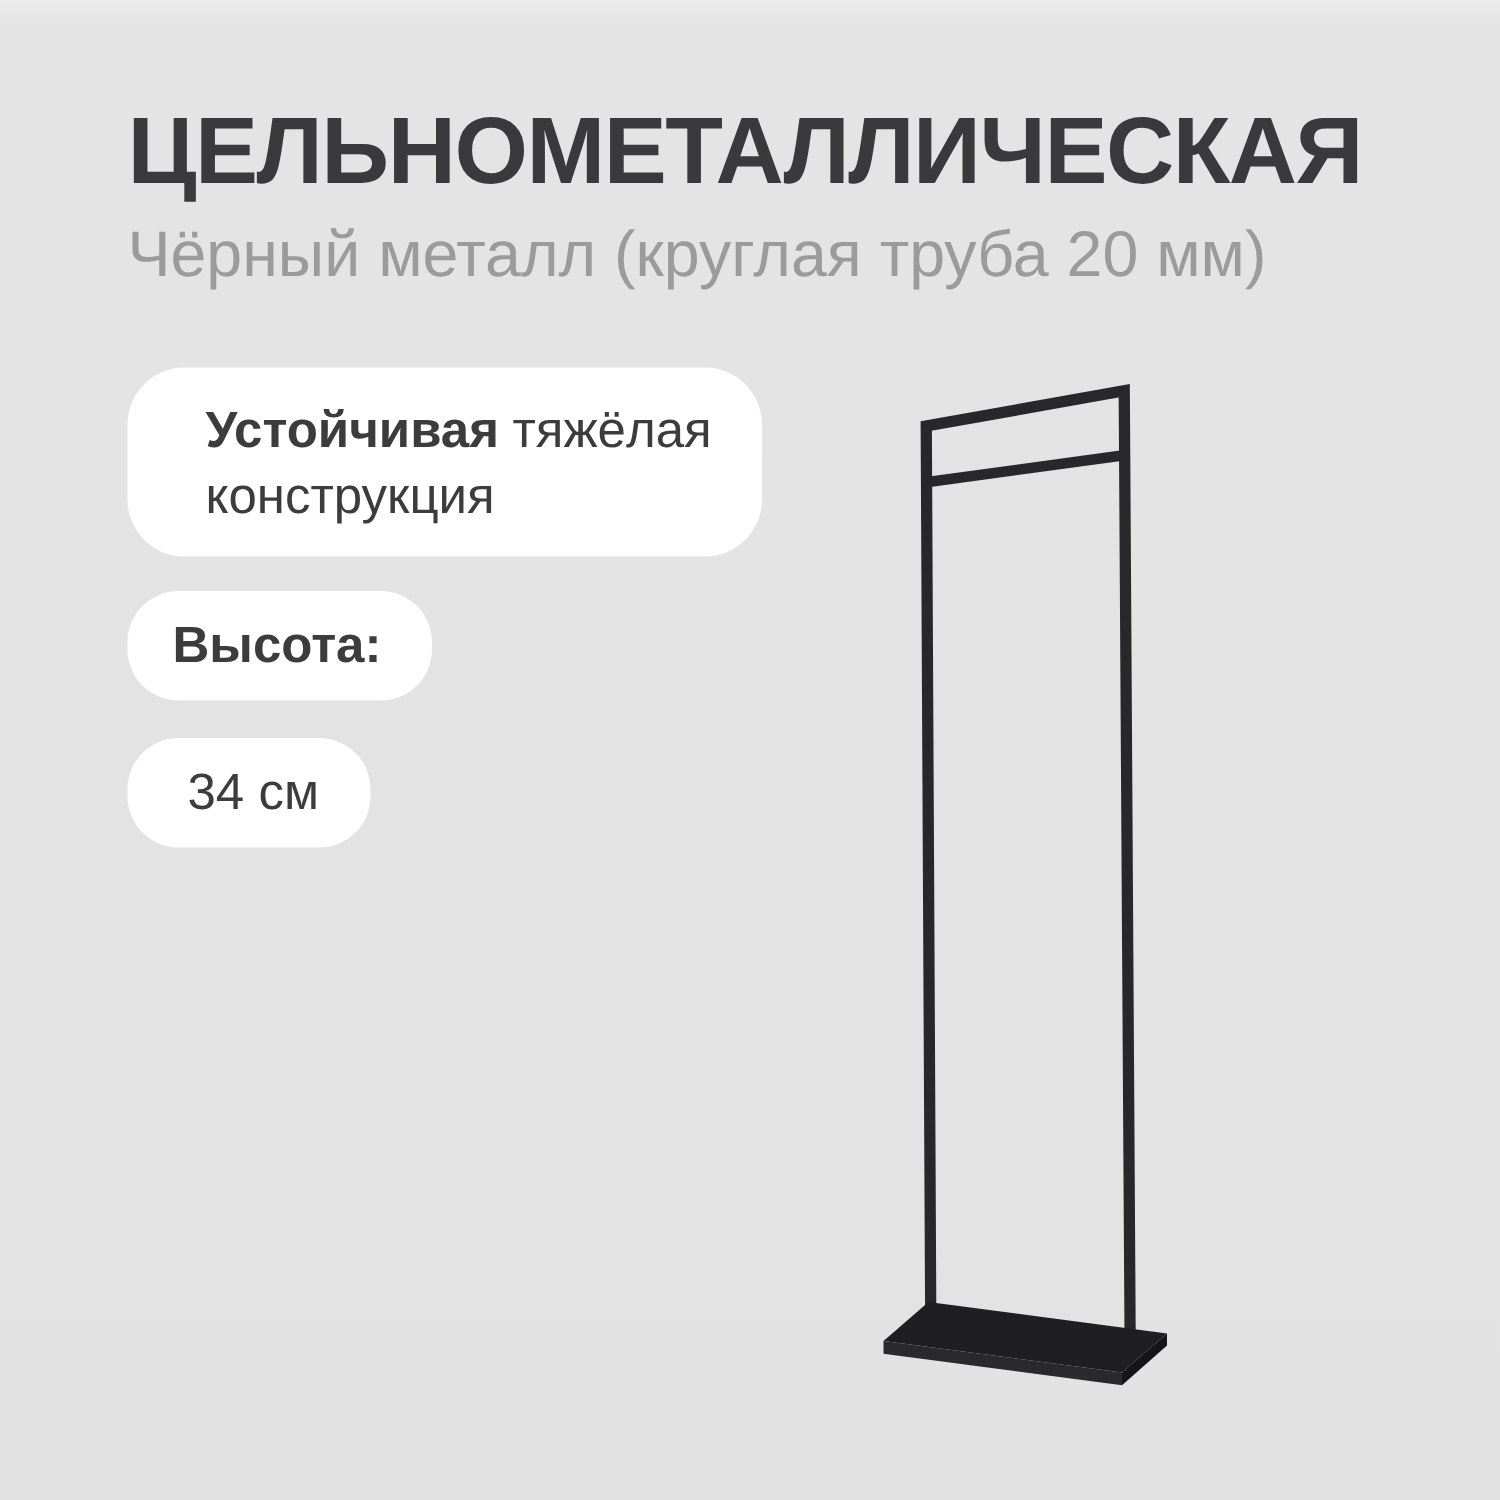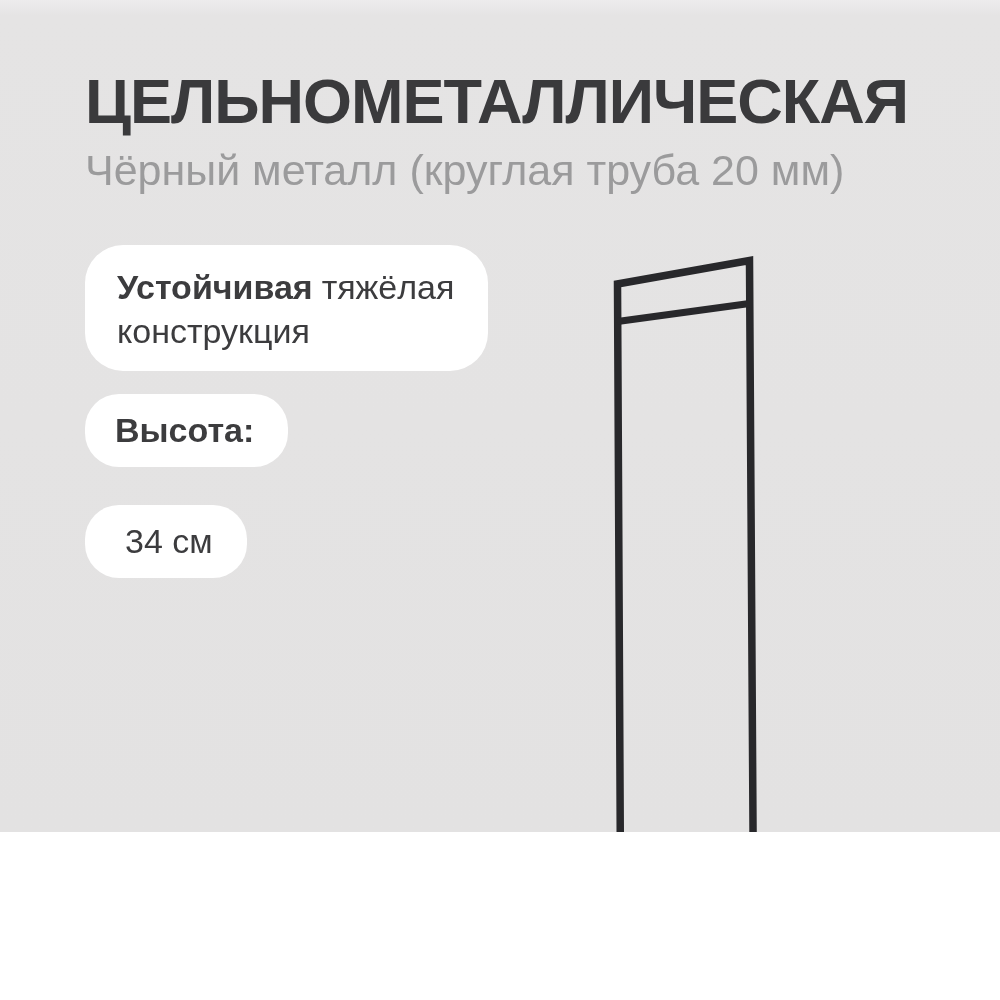--- a/index.html
+++ b/index.html
@@ -1,18 +1,18 @@
 <!DOCTYPE html>
 <html><head>
 <meta charset="utf-8">
 <style>
   html,body{margin:0;padding:0;}
   .canvas{
     position:relative;
-    width:1000px;height:832px;
+    width:1000px;height:1000px;
     overflow:hidden;
     background:linear-gradient(180deg,#edeced 0px,#e5e4e4 16px,#e3e2e2 100%);
     font-family:"Liberation Sans","DejaVu Sans",sans-serif;
   }
   .title{
     position:absolute;left:85px;top:70px;
     margin:0;
     font-size:63px;line-height:63px;font-weight:700;
     letter-spacing:-1px;
     color:#3a3a3c;
@@ -22,30 +22,30 @@
     position:absolute;left:85px;top:148px;
     margin:0;
     font-size:43px;line-height:44px;font-weight:400;
     color:#9b9b9c;
     white-space:nowrap;
   }
   .feature-card{
     position:absolute;left:85px;top:245px;
     background:#ffffff;
     border-radius:38px;
-    padding:20px 34px 18px 32px;
+    padding:20px 34px 18px 52px;
     font-size:34px;line-height:44px;
     color:#3c3c3e;
     width:max-content;
   }
   .feature-card .b{font-weight:700;}
   .feature-card .rest{margin-left:9px;}
   .pill-stack{
     position:absolute;left:85px;top:394px;
-    display:flex;flex-direction:column;gap:38px;
+    display:flex;flex-direction:column;gap:25px;
     align-items:flex-start;
   }
   .pill{
     display:flex;align-items:center;
     height:73px;
     padding:0 34px 0 30px;
     background:#ffffff;
     border-radius:34px;
     font-size:34px;
     color:#3c3c3e;

